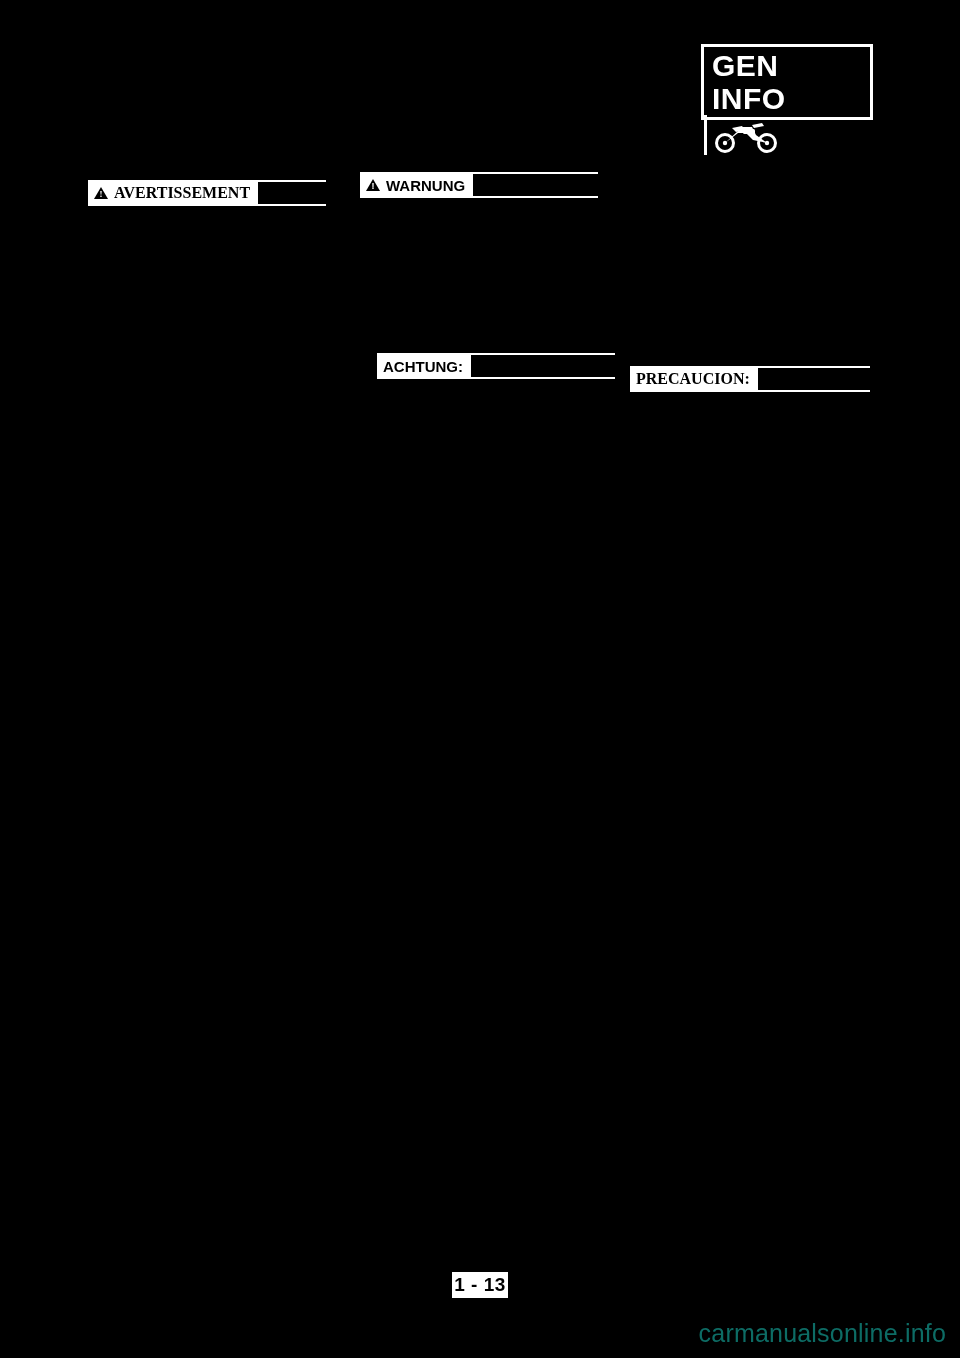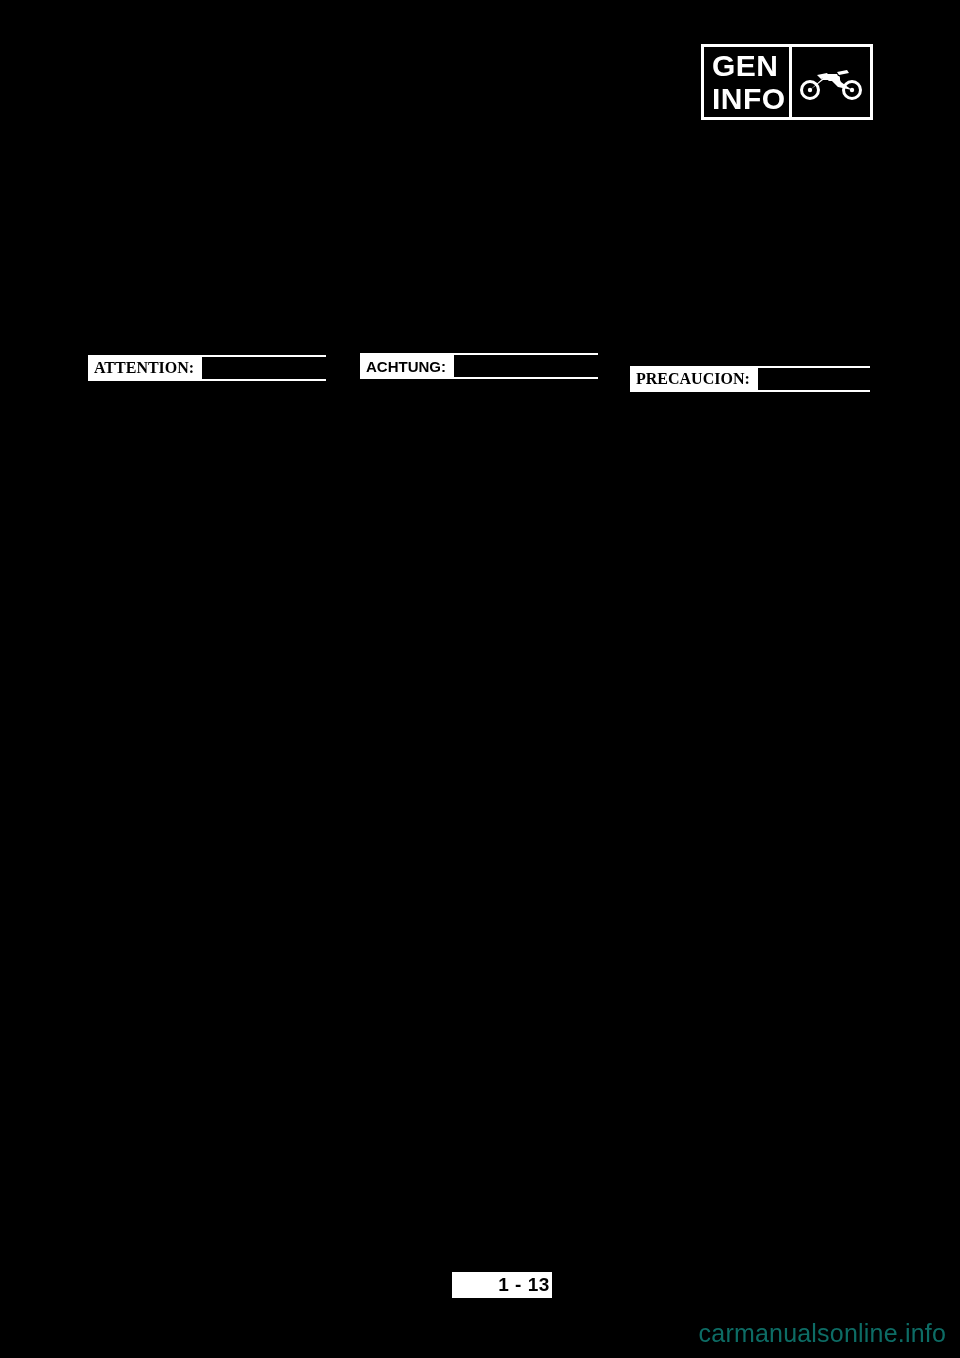--- a/index.html
+++ b/index.html
@@ -20,20 +20,21 @@
     position: absolute;
     top: 44px;
     left: 701px;
     width: 172px;
     height: 76px;
     border: 3px solid #ffffff;
     background: #000000;
     box-sizing: border-box;
     display: flex;
     align-items: stretch;
+    flex-direction: column;
   }
   .gen-info-text {
     flex: 1 1 auto;
     padding: 2px 0 0 8px;
     color: #ffffff;
     font-family: "Liberation Sans", sans-serif;
     font-weight: bold;
     font-size: 30px;
     line-height: 33px;
     letter-spacing: 0.5px;
@@ -129,39 +130,38 @@
     height: 14px;
     overflow: hidden;
   }
 
   
   .notice-block-1 { position: absolute; top: 30px; }
   .notice-block-2 { position: absolute; top: 205px; }
   
   .col-de .notice-block-1 { top: 22px; }
   .col-es .notice-block-1 { top: 10px; }
-  .col-de .notice-block-2 { top: 203px; }
+  .col-de .notice-block-2 { top: 203px; margin-left: 17px; }
   .col-es .notice-block-2 { top: 216px; }
 
   
   .page-number {
     position: absolute;
     left: 452px;
     top: 1272px;
     width: 56px;
     height: 26px;
     background: #ffffff;
     color: #000000;
     font-family: "Liberation Sans", sans-serif;
     font-weight: bold;
     font-size: 19px;
     line-height: 26px;
     text-align: center;
     letter-spacing: 0.5px;
-    padding-left: 44px;
   }
 
   
   .watermark {
     position: absolute;
     right: 14px;
     bottom: 10px;
     color: #0f766e;
     font-family: "Liberation Sans", sans-serif;
     font-size: 25px;
@@ -190,36 +190,44 @@
         <rect x="31" y="14" width="12" height="5" rx="1.5"></rect>
       </g>
     </svg>
   </div>
 </div>
 
 <div class="columns">
 
   <div class="column col-fr">
     <div class="notice-box notice-block-1">
+      <div class="notice-bar">
+        <span class="notice-label serif">
+          <span class="warn-tri"></span>
+          <span>AVERTISSEMENT</span>
+        </span>
+        <span class="notice-rest"></span>
+      </div>
       <div class="notice-body">Ne jamais mettre le moteur en marche</div>
     </div>
 
     <div class="notice-box notice-block-2">
-      <div class="notice-bar">
-        <span class="notice-label serif">
-          <span>ATTENTION:</span>
-        </span>
-        <span class="notice-rest"></span>
-      </div>
       <div class="notice-body">Le surchauffage de cette moteur</div>
     </div>
   </div>
 
   <div class="column col-de">
     <div class="notice-box notice-block-1">
+      <div class="notice-bar">
+        <span class="notice-label">
+          <span class="warn-tri"></span>
+          <span>WARNUNG</span>
+        </span>
+        <span class="notice-rest"></span>
+      </div>
       <div class="notice-body">Das Motorrad modelle in geschlos-</div>
     </div>
 
     <div class="notice-box notice-block-2">
       <div class="notice-bar">
         <span class="notice-label">
           <span>ACHTUNG:</span>
         </span>
         <span class="notice-rest"></span>
       </div>

